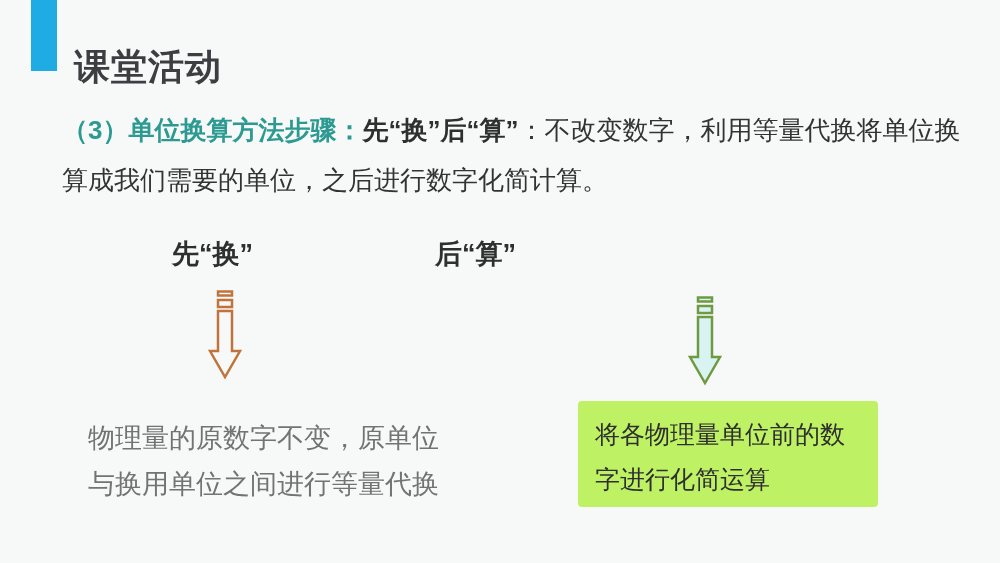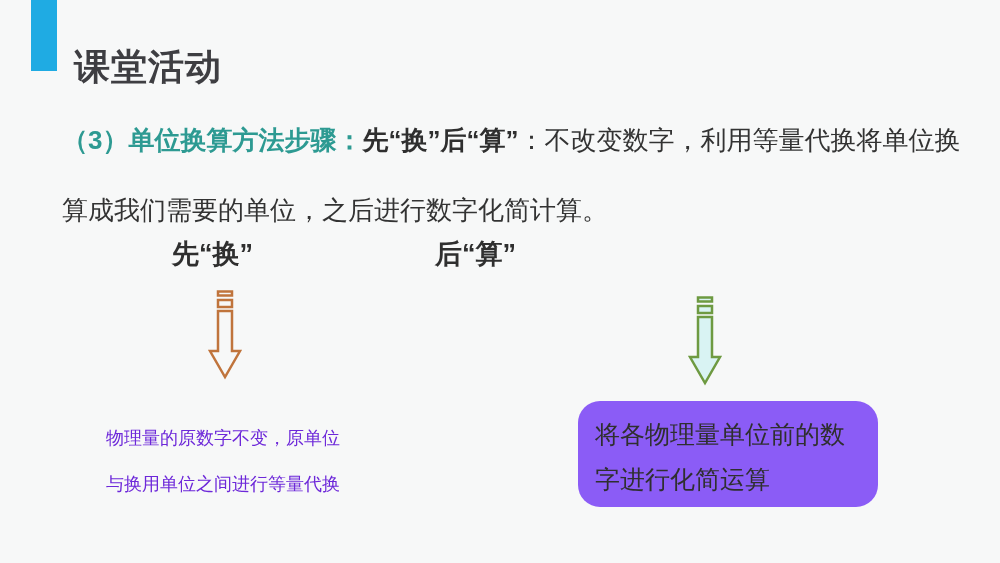--- a/index.html
+++ b/index.html
@@ -32,21 +32,21 @@
     color: #3E3E42;
     letter-spacing: 1px;
     text-align: right;
   }
   .paragraph {
     position: absolute;
     left: 62px;
     top: 105px;
     width: 902px;
     font-size: 26px;
-    line-height: 70px;
+    line-height: 50px;
     color: #333333;
     margin: 0;
   }
   .paragraph .lead {
     color: #2D9A92;
     font-weight: bold;
   }
   .paragraph .emphasis {
     color: #2F2F2F;
     font-weight: bold;
@@ -64,34 +64,33 @@
     position: absolute;
     width: 34px;
     height: 90px;
   }
   .arrow.orange { left: 208px; top: 290px; }
   .arrow.green  { left: 688px; top: 296px; }
   .note-left {
     position: absolute;
     left: 88px;
     top: 415px;
-    font-size: 18px;
+    font-size: 27px;
     line-height: 46px;
-    color: #6d28d9;
+    color: #737373;
     white-space: pre-line;
-    margin-left: 18px;
   }
   .note-box {
     position: absolute;
     left: 578px;
     top: 401px;
     width: 300px;
     height: 106px;
-    background: #8b5cf6;
-    border-radius: 22px;
+    background: #bef264;
+    border-radius: 4px;
     box-sizing: border-box;
     padding: 11px 0 0 17px;
   }
   .note-box .note-text {
     font-size: 25px;
     line-height: 45px;
     color: #2F2F2F;
     white-space: pre-line;
   }
 </style>

